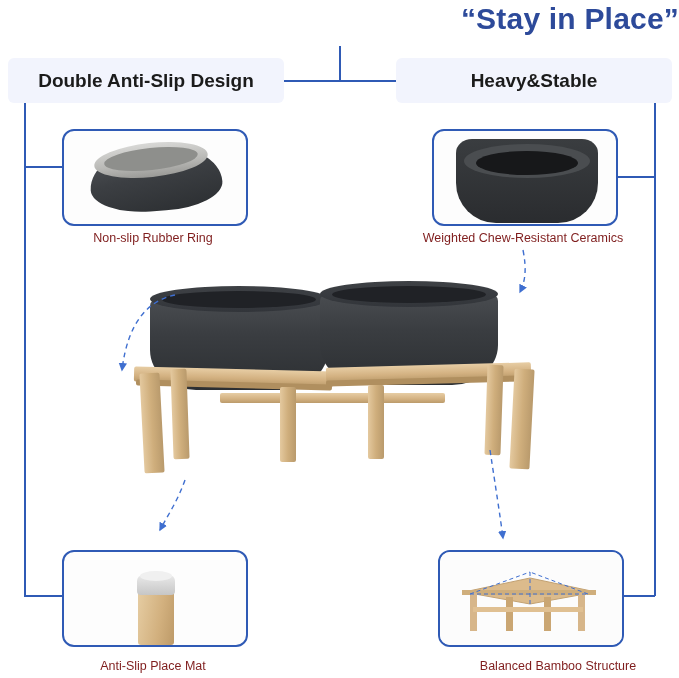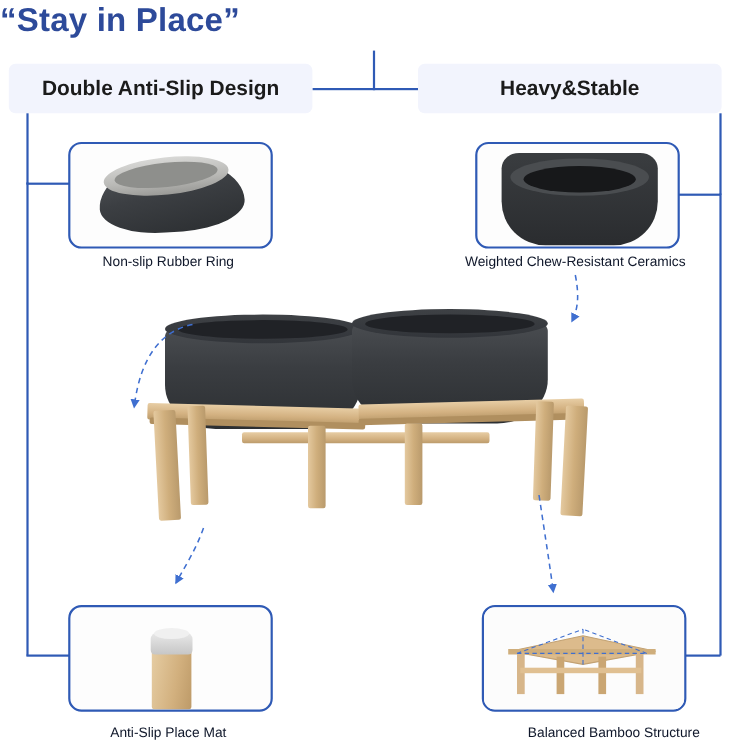--- a/index.html
+++ b/index.html
@@ -19,21 +19,21 @@
     height: 678px;
     background: #ffffff;
   }
 
   
   .title {
     position: absolute;
     top: 2px;
     left: 0;
     width: 679px;
-    text-align: left;
+    text-align: right;
     font-size: 30px;
     font-weight: bold;
     color: #2d4a9a;
     letter-spacing: 0.2px;
   }
 
   
   .line {
     position: absolute;
     background: #2f5ab5;
@@ -48,39 +48,39 @@
     border-radius: 6px;
     color: #1b1b1b;
     font-size: 19px;
     font-weight: bold;
     display: flex;
     align-items: center;
     justify-content: center;
     text-align: center;
   }
   #pill-left  { left: 8px;  top: 58px; width: 276px; height: 45px; }
-  #pill-right { left: 380px; top: 58px; width: 276px; height: 45px; }
+  #pill-right { left: 396px; top: 58px; width: 276px; height: 45px; }
 
   
   .frame {
     position: absolute;
     border: 2px solid #2f5ab5;
     border-radius: 12px;
     overflow: hidden;
     background: #fdfdfd;
   }
   #frame-tl { left: 62px;  top: 129px; width: 182px; height: 93px; }
   #frame-tr { left: 432px; top: 129px; width: 182px; height: 93px; }
   #frame-bl { left: 62px;  top: 550px; width: 182px; height: 93px; }
   #frame-br { left: 438px; top: 550px; width: 182px; height: 93px; }
 
   .caption {
     position: absolute;
     font-size: 12.5px;
-    color: #0f172a;
+    color: #7f1d1d;
     text-align: center;
     white-space: nowrap;
   }
   #cap-tl { left: 62px;  top: 231px; width: 182px; }
   #cap-tr { left: 323px; top: 231px; width: 400px; text-align: center; }
   #cap-bl { left: 62px;  top: 659px; width: 182px; }
   #cap-br { left: 398px; top: 659px; width: 320px; }
 
   
   

